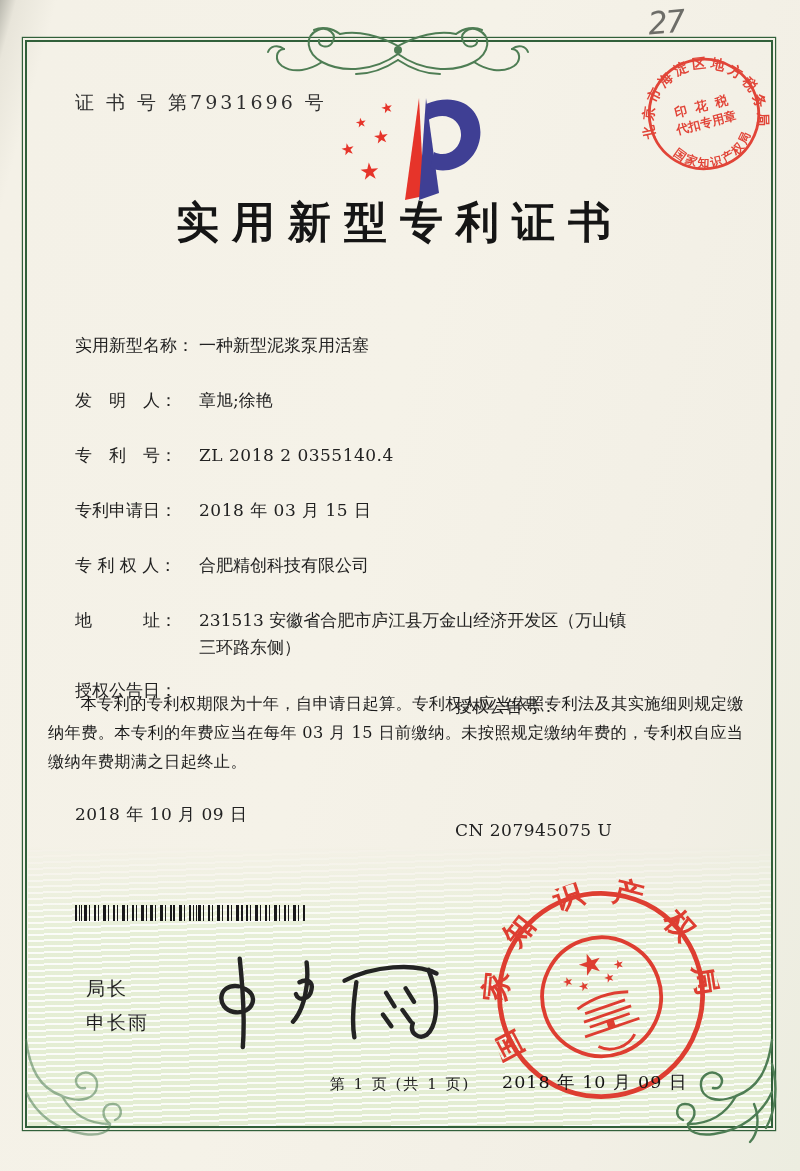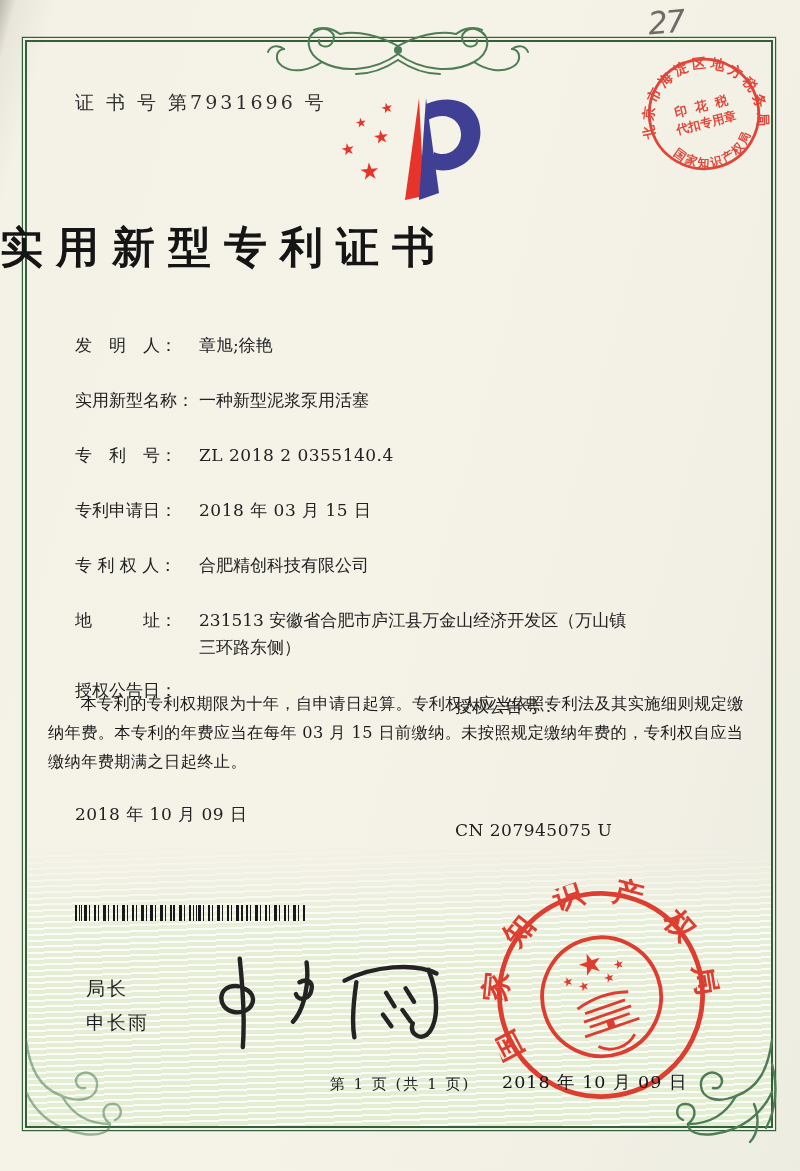--- a/index.html
+++ b/index.html
@@ -32,21 +32,21 @@
                 font-family:"DejaVu Sans", sans-serif; font-style:italic; font-weight:300;
                 font-size:31px; color:#6d6d68; transform:rotate(-5deg); letter-spacing:-2px; }
 
   .cert-no { position:absolute; left:75px; top:90px; z-index:4;
              font-size:19px; letter-spacing:3px; color:#2e2e2e; }
 
   .logo { position:absolute; left:322px; top:96px; z-index:4; }
 
   .tax-stamp { position:absolute; left:638px; top:48px; z-index:5; transform:rotate(-14deg); opacity:.93; }
 
-  .title { position:absolute; left:0; top:219px; width:100%; z-index:4; 
+  .title { position:absolute; left:0; top:194px; width:100%; z-index:4; text-align:center;
            font-size:43px; font-weight:bold; letter-spacing:13px; color:#151515; }
 
   .fields { position:absolute; left:75px; top:332px; width:672px; z-index:4;
             font-size:17px; color:#222; }
   .field-row { display:flex; align-items:flex-start; margin-bottom:28px; position:relative; line-height:27px; }
   .field-row .label { flex:0 0 124px; white-space:nowrap; }
   .field-row .value { white-space:pre-line; }
   .row-address { margin-bottom:16px; }
   .row-dual .group { display:flex;flex-direction:column; }
   .row-dual .group.right { position:absolute; left:380px; top:16px; }
@@ -146,26 +146,26 @@
       <textPath href="#taxBot" startOffset="4" textLength="100">国家知识产权局</textPath>
     </text>
     <text x="70" y="66" text-anchor="middle" fill="#e0382b" font-size="13.5" font-weight="bold" letter-spacing="2">印 花 税</text>
     <text x="70" y="84" text-anchor="middle" fill="#e0382b" font-size="13" font-weight="bold">代扣专用章</text>
   </svg>
 
   <div class="title">实用新型专利证书</div>
 
   <div class="fields">
     <div class="field-row">
+      <span class="label">实用新型名称：</span>
+      <span class="value">一种新型泥浆泵用活塞</span>
+    </div>
+    <div class="field-row">
       <span class="label">发　明　人：</span>
       <span class="value">章旭;徐艳</span>
-    </div>
-    <div class="field-row">
-      <span class="label">实用新型名称：</span>
-      <span class="value">一种新型泥浆泵用活塞</span>
     </div>
     <div class="field-row">
       <span class="label">专　利　号：</span>
       <span class="value num">ZL 2018 2 0355140.4</span>
     </div>
     <div class="field-row">
       <span class="label">专利申请日：</span>
       <span class="value num">2018 年 03 月 15 日</span>
     </div>
     <div class="field-row">

